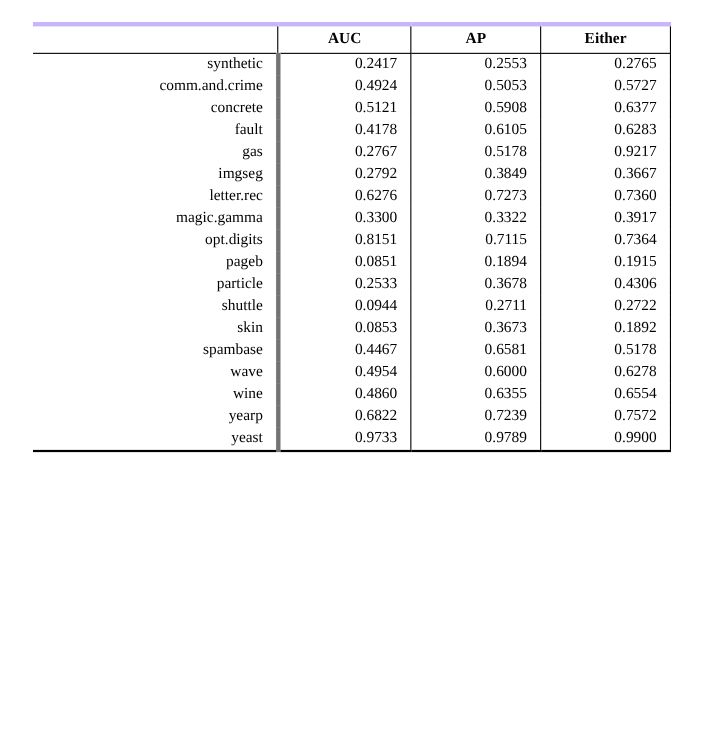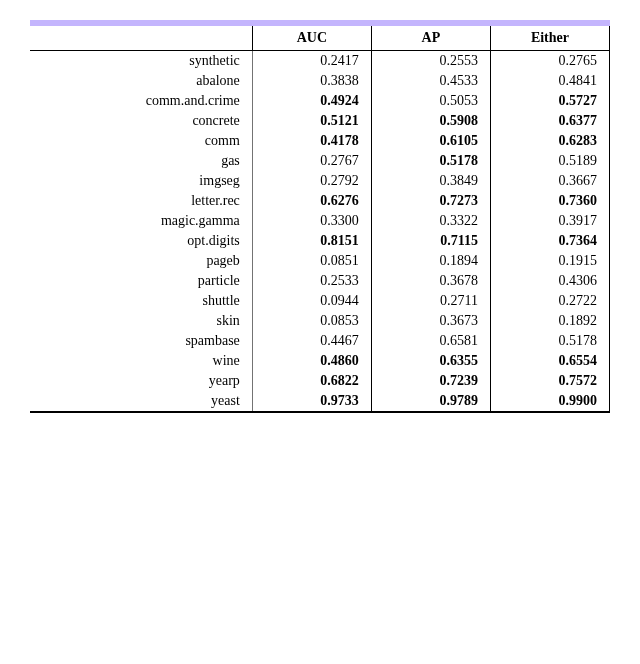--- a/index.html
+++ b/index.html
@@ -19,48 +19,48 @@
       min-height: 664px;
     }
     .table-container {
       width: 580px;
     }
     table {
       border-collapse: collapse;
       width: 100%;
     }
     thead tr th {
-      border-top: 6px solid #c4b5fd;
+      border-top: 4px solid #c4b5fd;
       border-bottom: 1px solid #000;
       padding: 4px 12px;
       text-align: center;
       font-weight: bold;
     }
     thead tr th:first-child {
       border-left: none;
       border-right: 1px solid #000;
       text-align: left;
     }
     thead tr th:not(:first-child) {
       border-right: 1px solid #000;
     }
     tbody tr td {
       padding: 2px 12px;
       text-align: right;
       border-right: 1px solid #000;
     }
     tbody tr td:first-child {
       text-align: right;
-      border-right: 1px solid #737373;
+      border-right: 4px solid #737373;
     }
     tbody tr:last-child td {
       border-bottom: 2px solid #000;
     }
     .bold {
-      font-weight: bold;
+      font-weight: normal;
     }
     .col-name {
       text-align: right !important;
     }
   </style>
 </head>
 <body>
 
 <div class="table-container">
   <table>
@@ -73,48 +73,42 @@
       </tr>
     </thead>
     <tbody id="table-body">
     <tr>
           <td class="col-name">synthetic</td>
           <td>0.2417</td>
           <td>0.2553</td>
           <td>0.2765</td>
         </tr>
         <tr>
-          <td class="col-name">abalone</td>
-          <td>0.3838</td>
-          <td>0.4533</td>
-          <td>0.4841</td>
-        </tr>
-        <tr>
           <td class="col-name">comm.and.crime</td>
           <td class="bold">0.4924</td>
           <td>0.5053</td>
           <td class="bold">0.5727</td>
         </tr>
         <tr>
           <td class="col-name">concrete</td>
           <td class="bold">0.5121</td>
           <td class="bold">0.5908</td>
           <td class="bold">0.6377</td>
         </tr>
         <tr>
-          <td class="col-name">comm</td>
+          <td class="col-name">fault</td>
           <td class="bold">0.4178</td>
           <td class="bold">0.6105</td>
           <td class="bold">0.6283</td>
         </tr>
         <tr>
           <td class="col-name">gas</td>
           <td>0.2767</td>
           <td class="bold">0.5178</td>
-          <td>0.5189</td>
+          <td>0.9217</td>
         </tr>
         <tr>
           <td class="col-name">imgseg</td>
           <td>0.2792</td>
           <td>0.3849</td>
           <td>0.3667</td>
         </tr>
         <tr>
           <td class="col-name">letter.rec</td>
           <td class="bold">0.6276</td>
@@ -157,20 +151,26 @@
           <td>0.3673</td>
           <td>0.1892</td>
         </tr>
         <tr>
           <td class="col-name">spambase</td>
           <td>0.4467</td>
           <td>0.6581</td>
           <td>0.5178</td>
         </tr>
         <tr>
+          <td class="col-name">wave</td>
+          <td class="bold">0.4954</td>
+          <td class="bold">0.6000</td>
+          <td class="bold">0.6278</td>
+        </tr>
+        <tr>
           <td class="col-name">wine</td>
           <td class="bold">0.4860</td>
           <td class="bold">0.6355</td>
           <td class="bold">0.6554</td>
         </tr>
         <tr>
           <td class="col-name">yearp</td>
           <td class="bold">0.6822</td>
           <td class="bold">0.7239</td>
           <td class="bold">0.7572</td>

